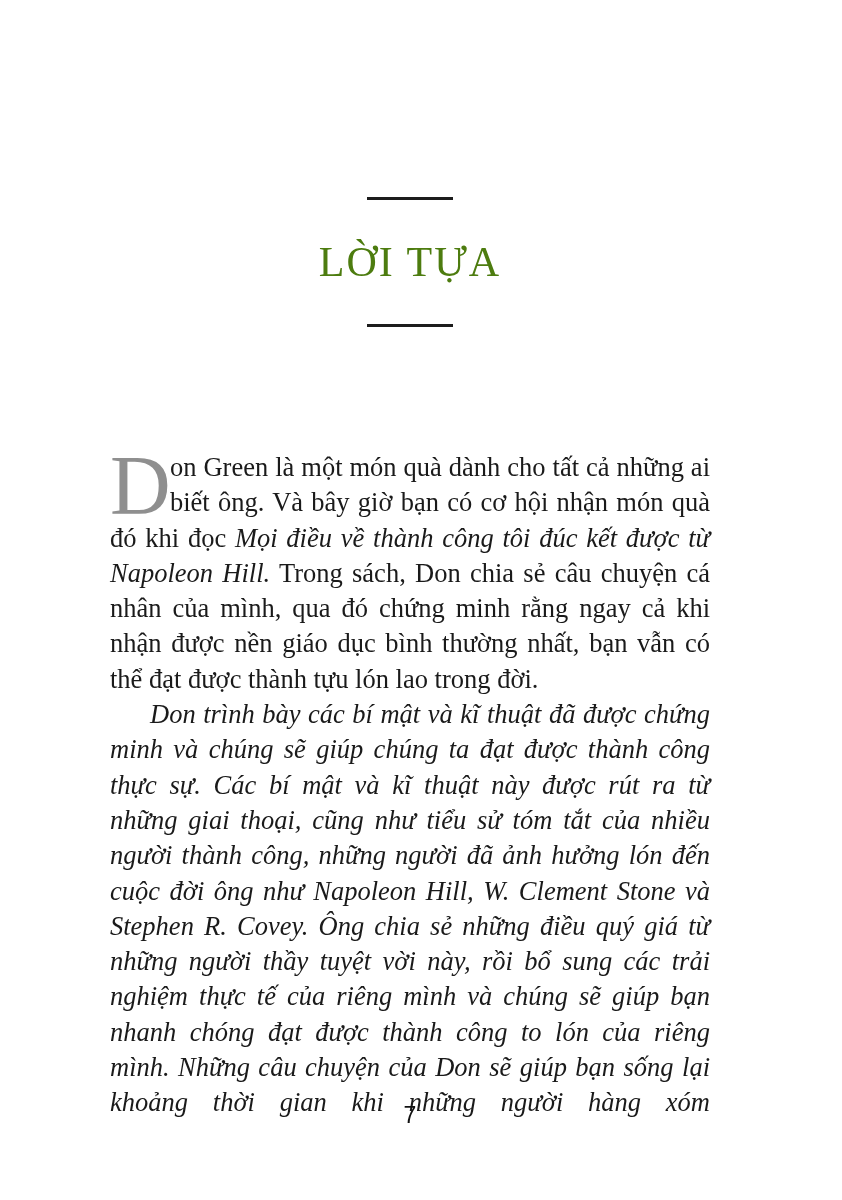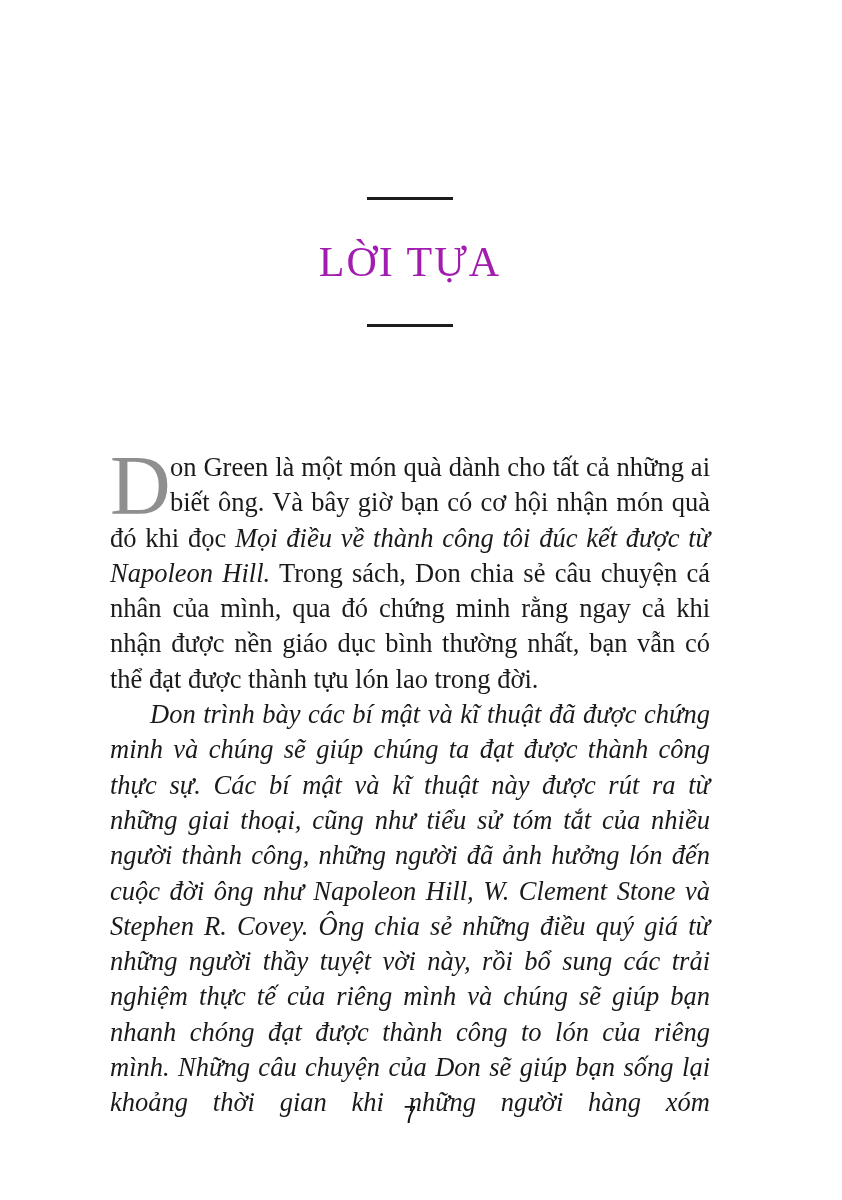--- a/index.html
+++ b/index.html
@@ -33,21 +33,21 @@
     position: absolute;
     top: 238px;
     left: 0;
     width: 600px;
     margin: 0;
     text-align: center;
     font-size: 42px;
     font-weight: 400;
     line-height: 48px;
     letter-spacing: 2px;
-    color: #a21caf;
+    color: #4d7c0f;
   }
   .preface-body {
     position: absolute;
     top: 450px;
     left: 0;
     width: 600px;
     font-size: 26.5px;
     line-height: 35.3px;
   }
   .para {

